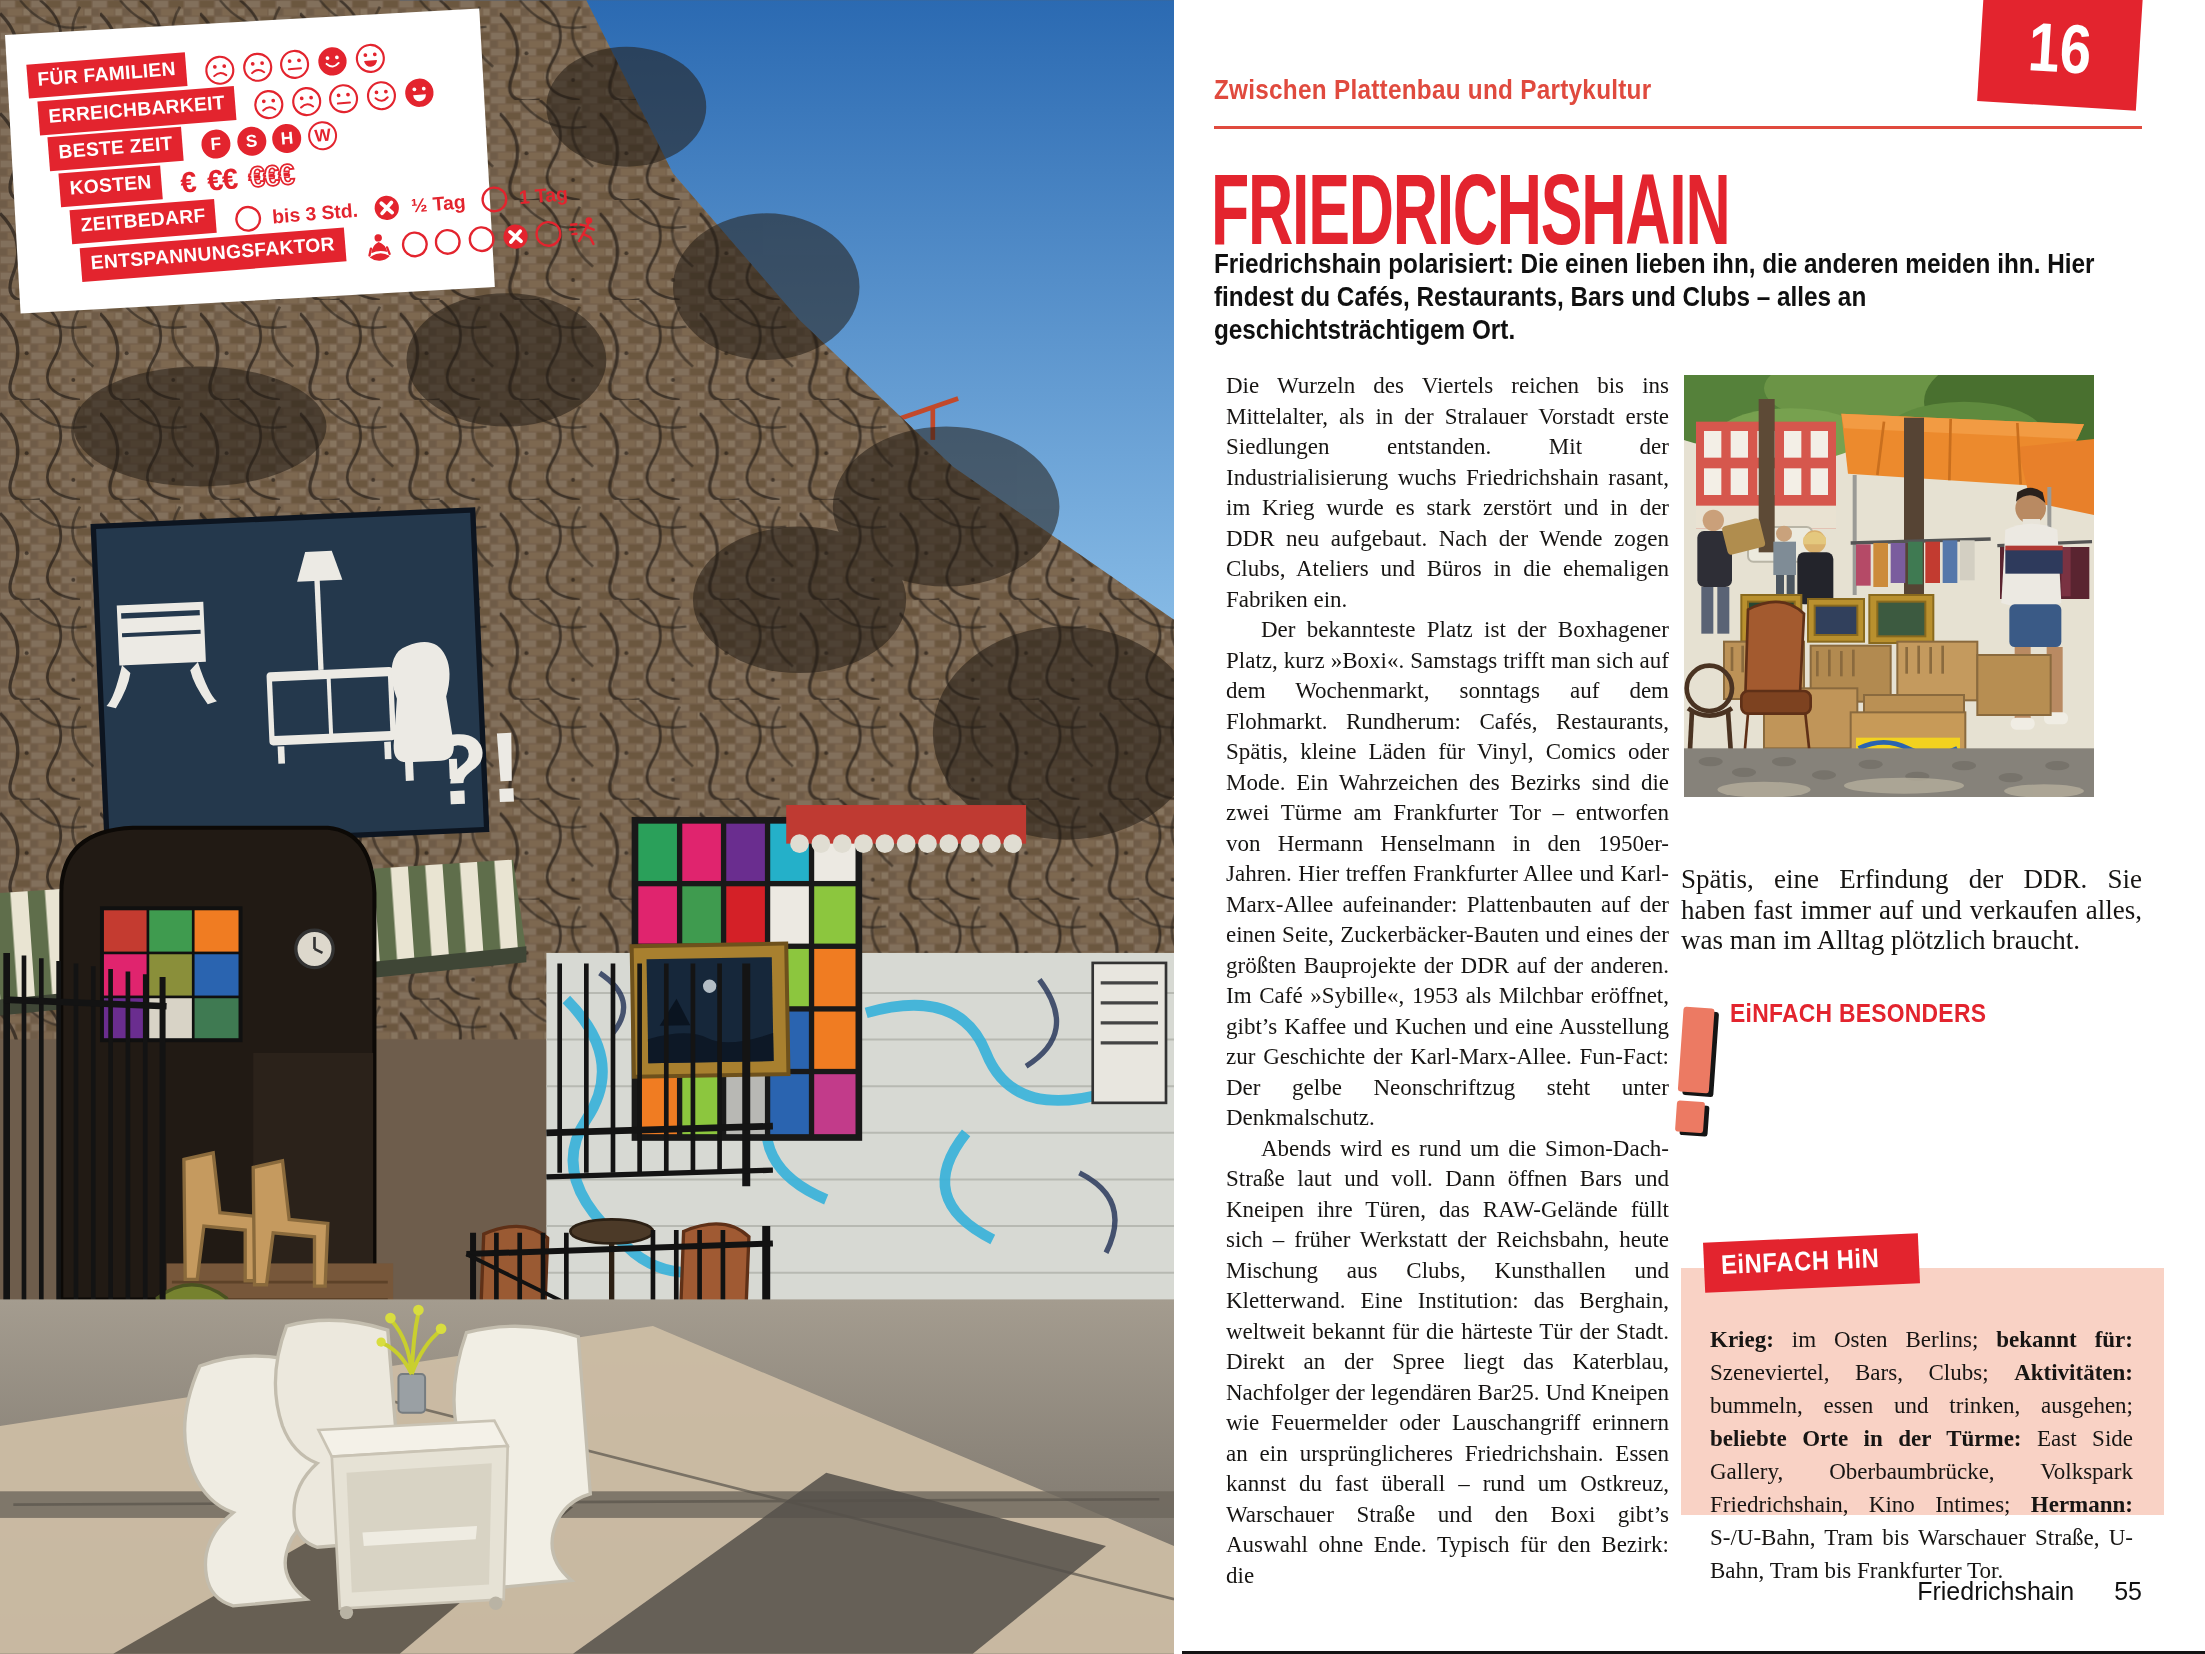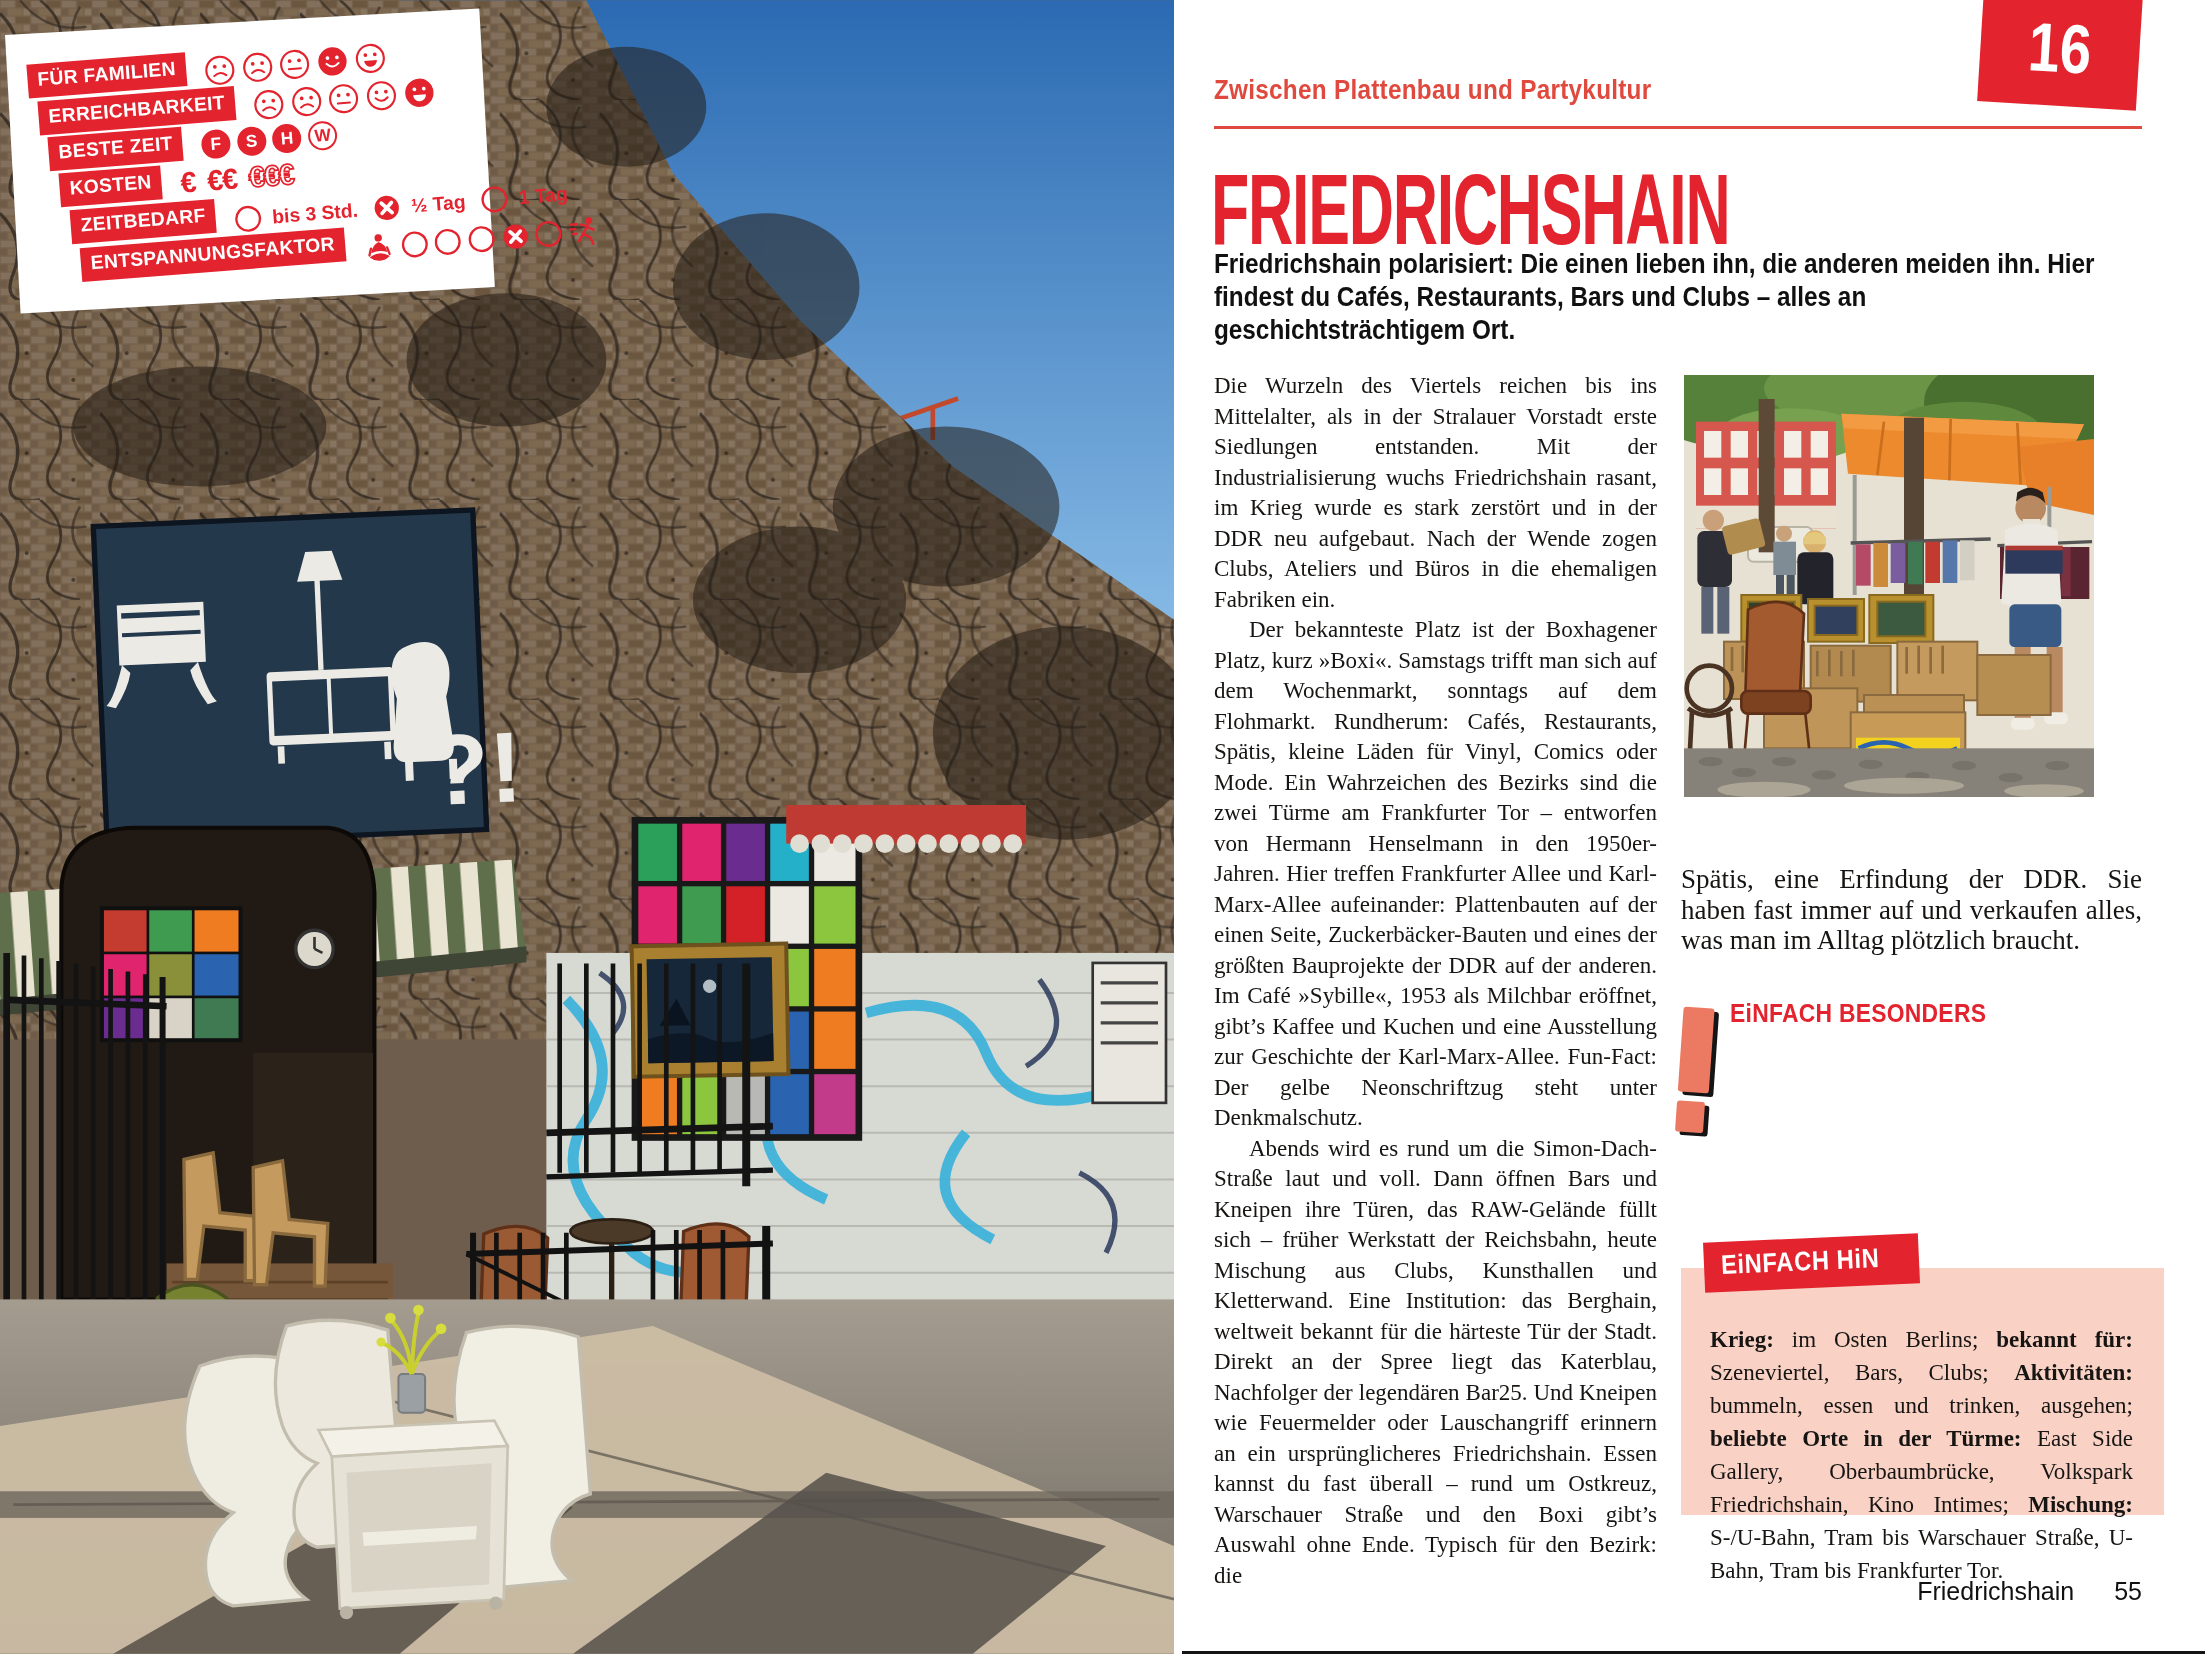--- a/index.html
+++ b/index.html
@@ -41,21 +41,21 @@
     white-space:nowrap;transform:scaleX(.9);transform-origin:0 0;letter-spacing:0.3px;}
   .rule{position:absolute;left:32px;top:126px;width:928px;height:3.3px;background:var(--soft-red);}
   .tag16{position:absolute;left:802px;top:-9.3px;width:159px;height:115px;background:var(--red);
     transform:rotate(3.5deg);transform-origin:50% 0;display:flex;align-items:center;justify-content:center;}
   .tag16 span{color:#fff;font-weight:bold;font-size:69px;transform:scaleX(.82);}
   .title{position:absolute;left:29px;top:152px;font-size:101px;font-weight:bold;color:var(--red);
     white-space:nowrap;transform:scaleX(.62);transform-origin:0 0;letter-spacing:-2px;}
   .intro{position:absolute;left:32px;top:248px;width:1000px;font-size:27px;line-height:33px;font-weight:bold;
     color:#101010;transform:scaleX(.9);transform-origin:0 0;}
   .serif{font-family:"Liberation Serif",serif;color:var(--ink);}
-  .col1{position:absolute;left:32px;top:371px;width:443px;font-size:23px;line-height:30.5px;text-align:justify;}
+  .col1{position:absolute;left:44px;top:371px;width:443px;font-size:23px;line-height:30.5px;text-align:justify;}
   .col1 p{margin:0;}
   .col1 p.indent{text-indent:35px;}
   .photo2{position:absolute;left:502px;top:375px;width:410px;height:422px;overflow:hidden;}
   .col2{position:absolute;left:499px;top:864px;width:461px;font-size:27px;line-height:30.5px;text-align:justify;}
 
   .excl{position:absolute;left:497px;top:1008px;width:47px;height:133px;transform:rotate(4deg);}
   .excl .bar{width:31px;height:85px;background:var(--salmon);box-shadow:4.7px 3.3px 0 #151515;border-radius:2.7px;}
   .excl .dot{width:28px;height:31px;background:var(--salmon);box-shadow:4.7px 3.3px 0 #151515;border-radius:2.7px;margin-top:9.3px;}
   .bes-head{position:absolute;left:548px;top:998px;font-size:26px;font-weight:bold;color:var(--red);
     white-space:nowrap;transform:scaleX(.88);transform-origin:0 0;letter-spacing:0.3px;}
@@ -727,21 +727,21 @@
     <div class="excl">
       <div class="bar"></div>
         <div class="dot"></div>
     </div>
     <div class="bes-head">EiNFACH BESONDERS</div>
 
     <div class="hin-tag">
       <span>EiNFACH HiN</span>
     </div>
     <div class="hin-box">
-      <p class="serif"><b>Krieg:</b> im Osten Berlins; <b>bekannt für:</b> Szeneviertel, Bars, Clubs; <b>Aktivitäten:</b> bummeln, essen und trinken, ausgehen; <b>beliebte Orte in der Türme:</b> East Side Gallery, Oberbaumbrücke, Volkspark Friedrichshain, Kino Intimes; <b>Mischung:</b> S-/U-Bahn, Tram bis Warschauer Straße, U-Bahn, Tram bis Frankfurter Tor.</p>
+      <p class="serif"><b>Krieg:</b> im Osten Berlins; <b>bekannt für:</b> Szeneviertel, Bars, Clubs; <b>Aktivitäten:</b> bummeln, essen und trinken, ausgehen; <b>beliebte Orte in der Türme:</b> East Side Gallery, Oberbaumbrücke, Volkspark Friedrichshain, Kino Intimes; <b>Hermann:</b> S-/U-Bahn, Tram bis Warschauer Straße, U-Bahn, Tram bis Frankfurter Tor.</p>
     </div>
 
     <div class="footer">
       <span>Friedrichshain</span>
       <span>55</span>
     </div>
     <div class="page-edge"></div>
   </div>
 </div>
 

